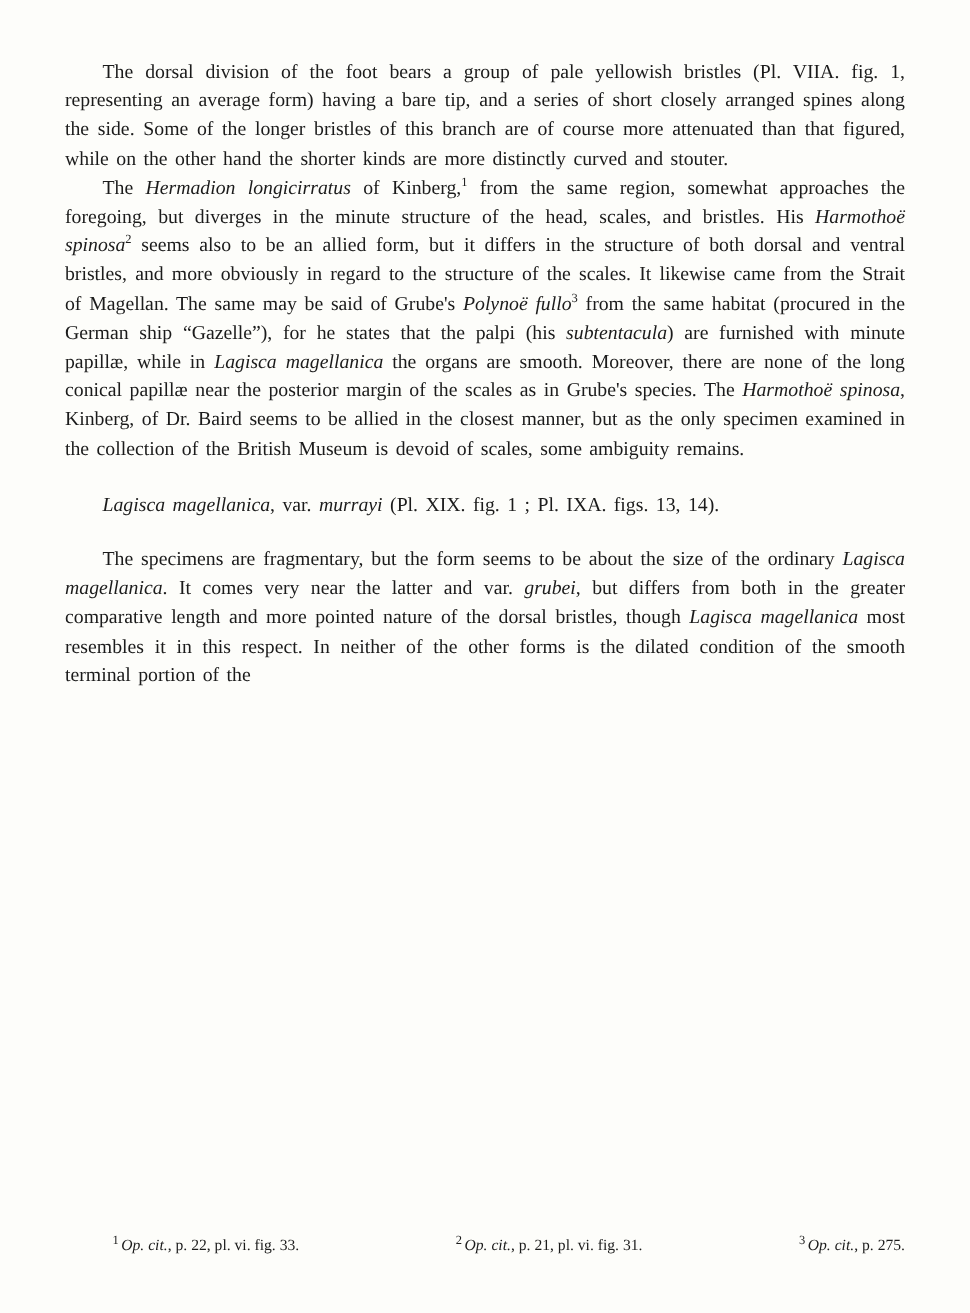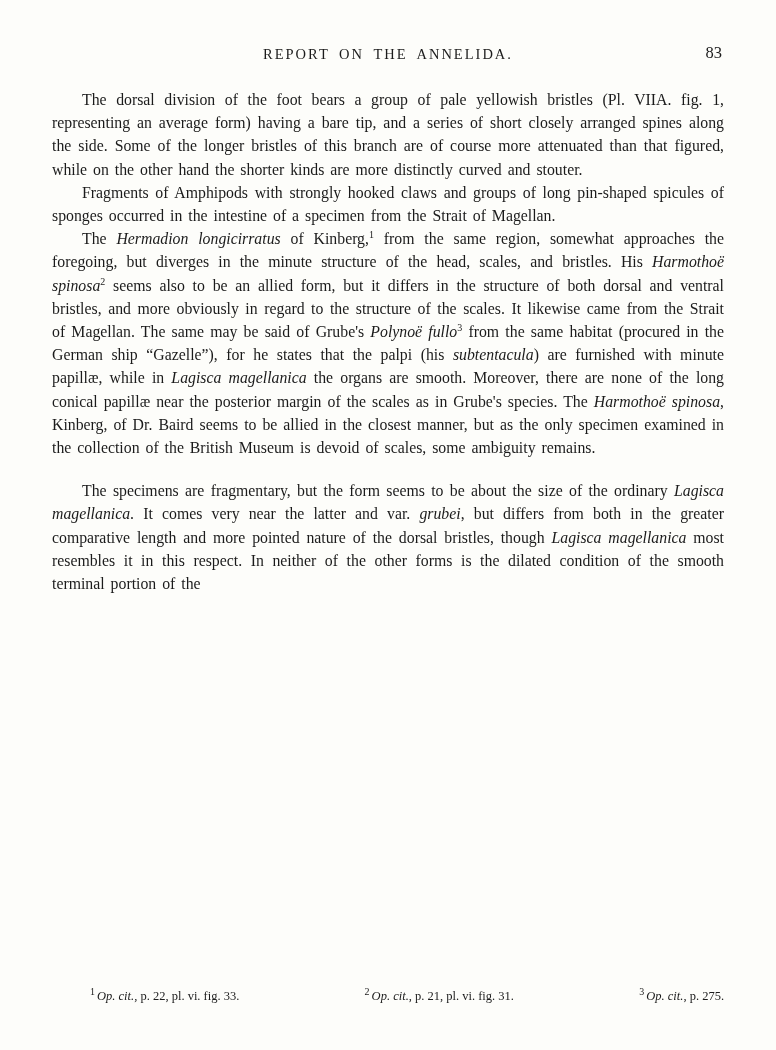--- a/index.html
+++ b/index.html
@@ -72,29 +72,25 @@
     line-height: 16px;
     font-family: Liberation Serif, serif;
   }
   .footnote { white-space: nowrap; }
   .footnote sup { margin-right: 2px; }
 </style>
 </head>
 <body>
 
 <div class="page">
-  <div class="header">
-    <div class="running-title">REPORT ON THE ANNELIDA.</div>
-    <div class="page-number">83</div>
-  </div>
 
   <div class="body-text">
       <p class="para body"><span>The dorsal division of the foot bears a group of pale yellowish bristles (Pl. VIIA. fig. 1, representing an average form) having a bare tip, and a series of short closely arranged spines along the side. Some of the longer bristles of this branch are of course more attenuated than that figured, while on the other hand the shorter kinds are more distinctly curved and stouter.</span></p>
-      <p class="para body"><span>Fragments of Amphipods with strongly hooked claws and groups of long pin-shaped spicules of sponges occurred in the intestine of a specimen from the Strait of Magellan.</span></p>
       <p class="para body"><span>The </span><span class="it">Hermadion longicirratus</span><span> of Kinberg,</span><sup>1</sup><span> from the same region, somewhat approaches the foregoing, but diverges in the minute structure of the head, scales, and bristles. His </span><span class="it">Harmothoë spinosa</span><sup>2</sup><span> seems also to be an allied form, but it differs in the structure of both dorsal and ventral bristles, and more obviously in regard to the structure of the scales. It likewise came from the Strait of Magellan. The same may be said of Grube's </span><span class="it">Polynoë fullo</span><sup>3</sup><span> from the same habitat (procured in the German ship “Gazelle”), for he states that the palpi (his </span><span class="it">subtentacula</span><span>) are furnished with minute papillæ, while in </span><span class="it">Lagisca magellanica</span><span> the organs are smooth. Moreover, there are none of the long conical papillæ near the posterior margin of the scales as in Grube's species. The </span><span class="it">Harmothoë spinosa</span><span>, Kinberg, of Dr. Baird seems to be allied in the closest manner, but as the only specimen examined in the collection of the British Museum is devoid of scales, some ambiguity remains.</span></p>
+      <p class="para species-heading"><span class="it">Lagisca magellanica</span><span>, var. </span><span class="it">murrayi</span><span> (Pl. XIX. fig. 1 ; Pl. IXA. figs. 13, 14).</span></p>
       <p class="para closing"><span>The specimens are fragmentary, but the form seems to be about the size of the ordinary </span><span class="it">Lagisca magellanica</span><span>. It comes very near the latter and var. </span><span class="it">grubei</span><span>, but differs from both in the greater comparative length and more pointed nature of the dorsal bristles, though </span><span class="it">Lagisca magellanica</span><span> most resembles it in this respect. In neither of the other forms is the dilated condition of the smooth terminal portion of the</span></p>
     </div>
 
   <div class="footnotes">
       <div class="footnote"><sup>1</sup><span class="it">Op. cit.</span><span>, p. 22, pl. vi. fig. 33.</span></div>
       <div class="footnote"><sup>2</sup><span class="it">Op. cit.</span><span>, p. 21, pl. vi. fig. 31.</span></div>
       <div class="footnote"><sup>3</sup><span class="it">Op. cit.</span><span>, p. 275.</span></div>
     </div>
 </div>
 

